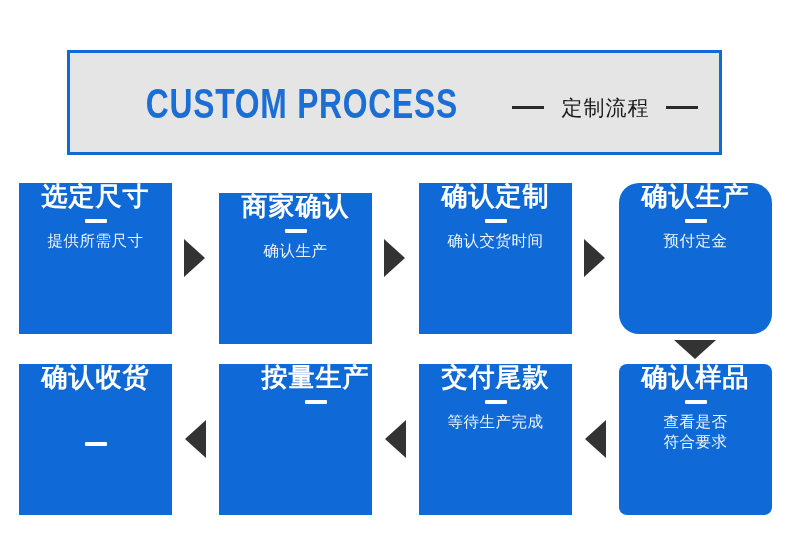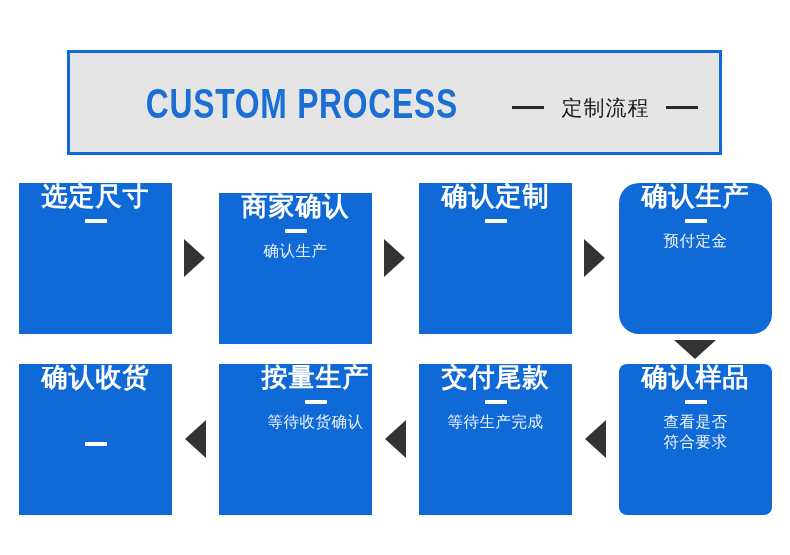--- a/index.html
+++ b/index.html
@@ -150,31 +150,33 @@
   <div id="header-sub-row">
     <span class="sub-dash"></span>
     <span id="header-subtitle">定制流程</span>
     <span class="sub-dash"></span>
   </div>
 </div>
 
 <div class="step-box" id="step-1">
   <div class="step-title">选定尺寸</div>
   <div class="step-divider"></div>
+  <div class="step-sub">提供所需尺寸</div>
 </div>
 
 <div class="step-box" id="step-2">
   <div class="step-title">商家确认</div>
   <div class="step-divider"></div>
   <div class="step-sub">确认生产</div>
 </div>
 
 <div class="step-box" id="step-3">
   <div class="step-title">确认定制</div>
   <div class="step-divider"></div>
+  <div class="step-sub">确认交货时间</div>
 </div>
 
 <div class="step-box" id="step-4">
   <div class="step-title">确认生产</div>
   <div class="step-divider"></div>
   <div class="step-sub">预付定金</div>
 </div>
 
 <div class="step-box" id="step-5">
   <div class="step-title">确认样品</div>
@@ -185,21 +187,20 @@
 
 <div class="step-box" id="step-6">
   <div class="step-title">交付尾款</div>
   <div class="step-divider"></div>
   <div class="step-sub">等待生产完成</div>
 </div>
 
 <div class="step-box" id="step-7">
   <div class="step-title">按量生产</div>
   <div class="step-divider"></div>
-  <div class="step-sub">等待收货确认</div>
 </div>
 
 <div class="step-box" id="step-8">
   <div class="step-title">确认收货</div>
   <div class="step-divider"></div>
 </div>
 
 <div class="arrow arrow-right" id="arrow-1-2"></div>
 <div class="arrow arrow-right" id="arrow-2-3"></div>
 <div class="arrow arrow-right" id="arrow-3-4"></div>

